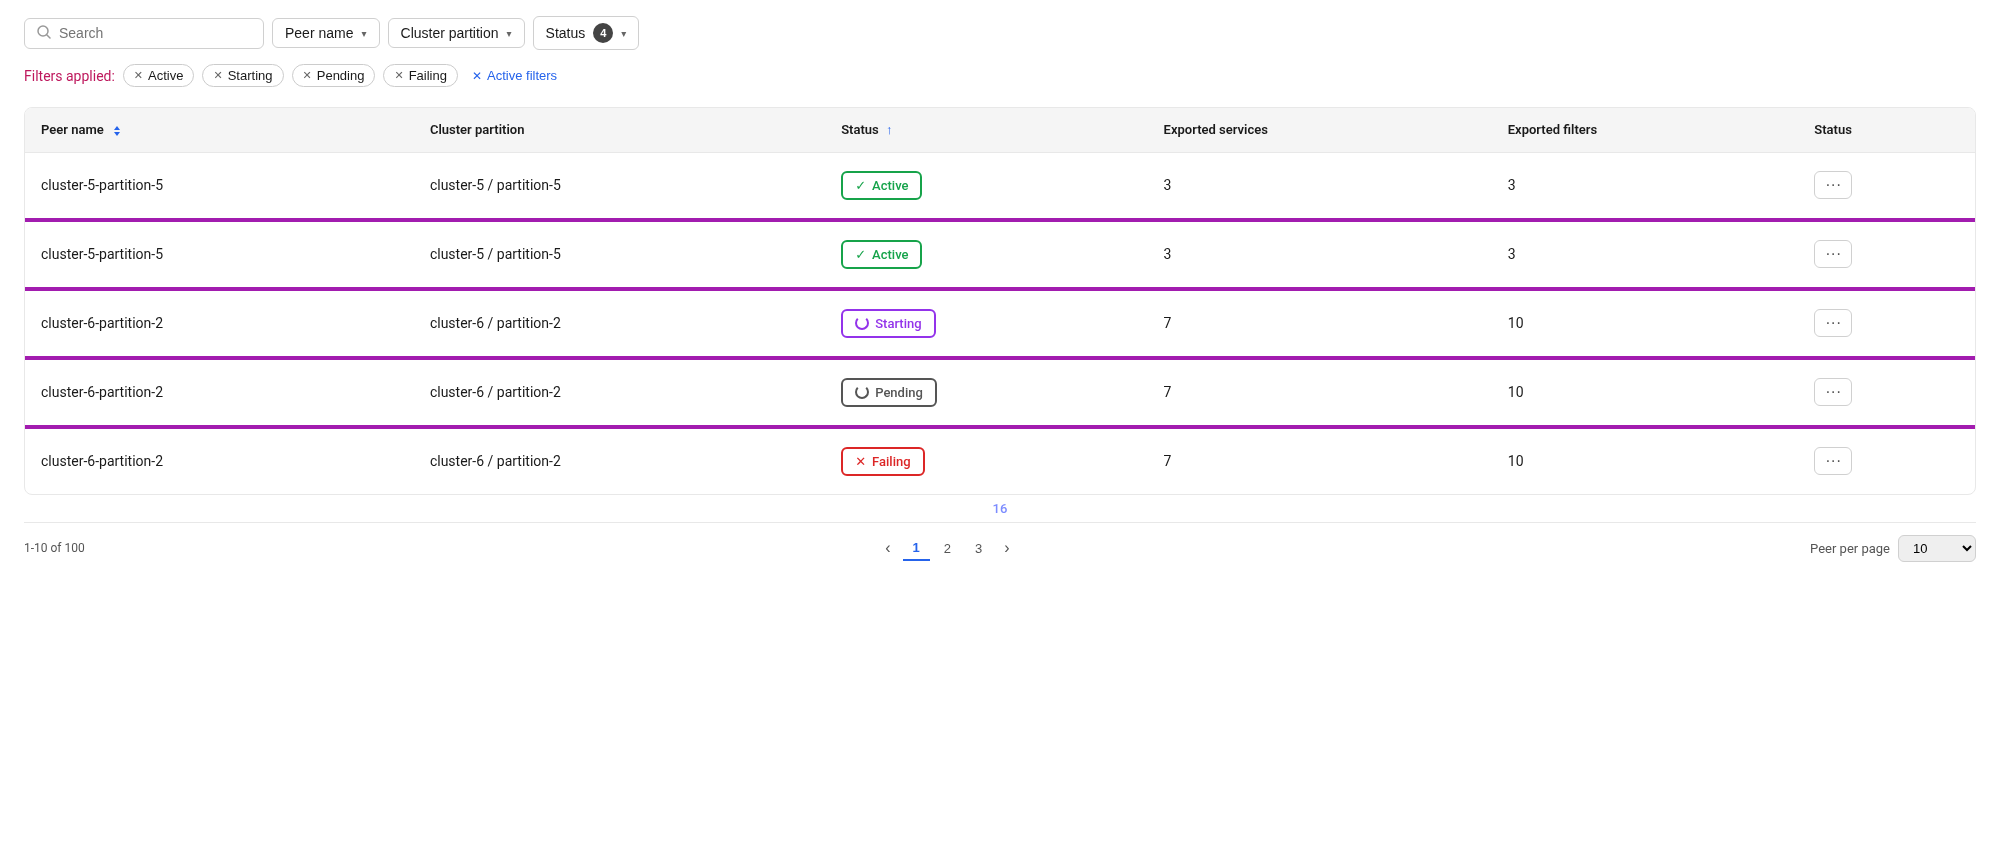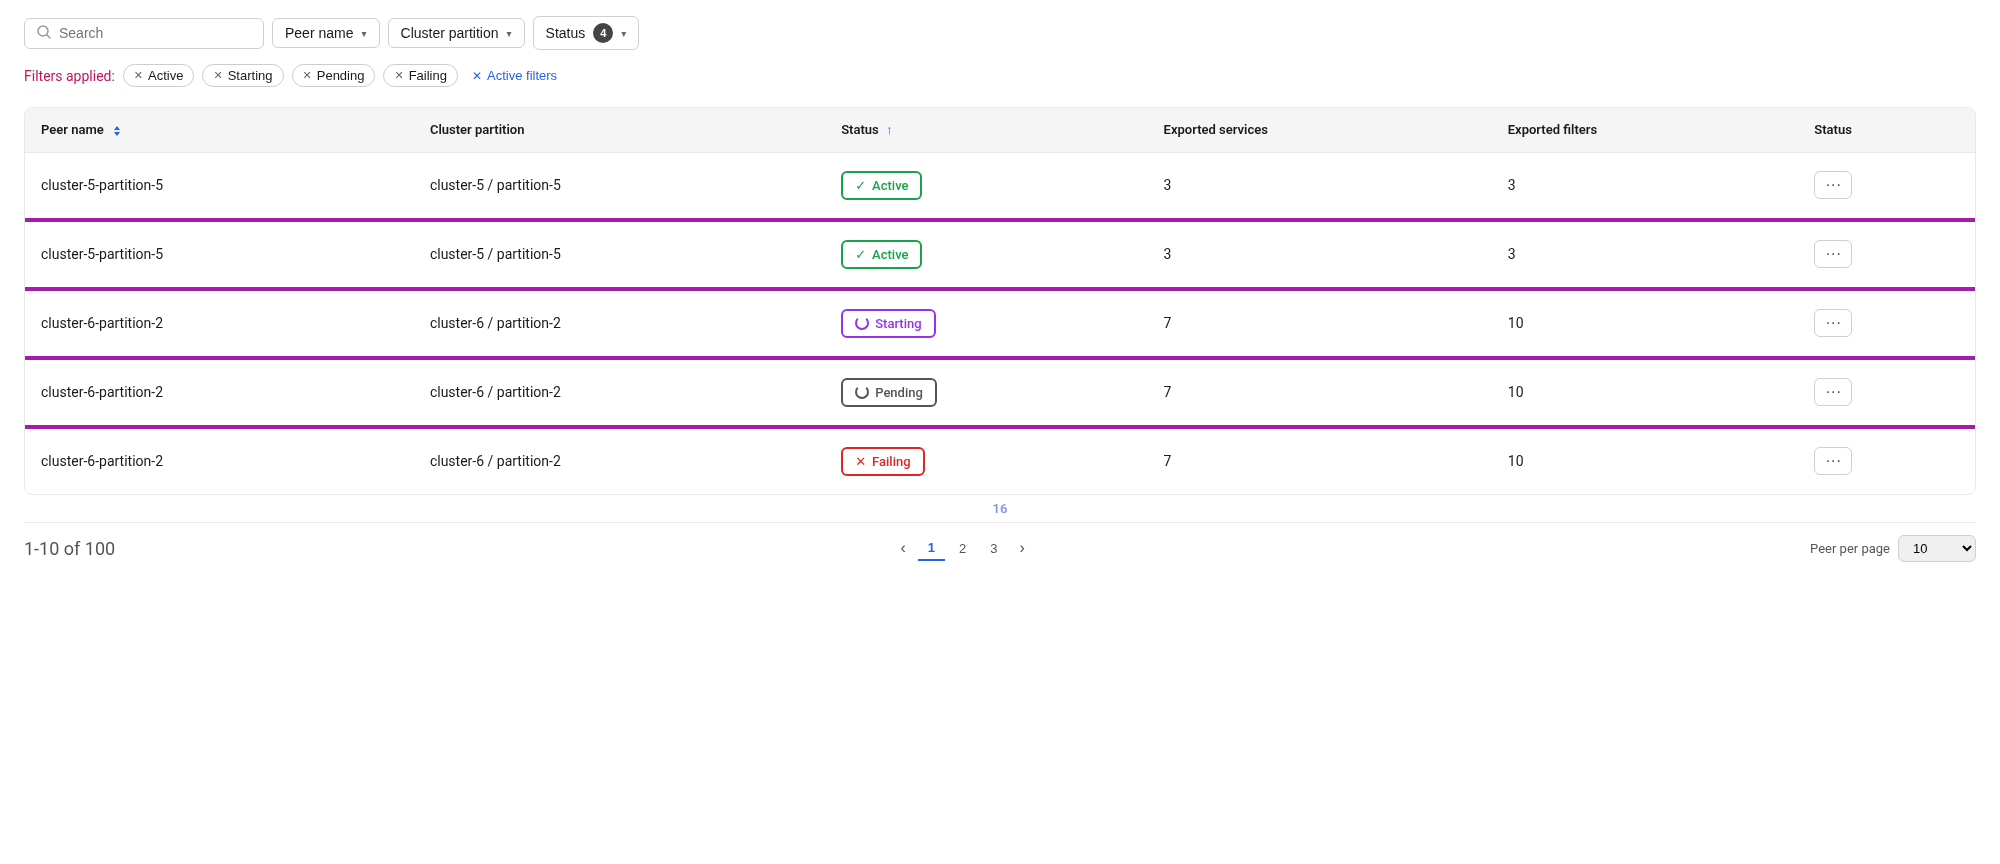--- a/index.html
+++ b/index.html
@@ -235,21 +235,21 @@
     }
 
     .pagination-controls {
       display: flex;
       align-items: center;
       justify-content: space-between;
       padding: 12px 0;
     }
 
     .pagination-info {
-      font-size: 18px;
+      font-size: 12px;
       color: #555;
     }
 
     .pagination-pages {
       display: flex;
       align-items: center;
       gap: 4px;
     }
 
     .page-nav-btn {

